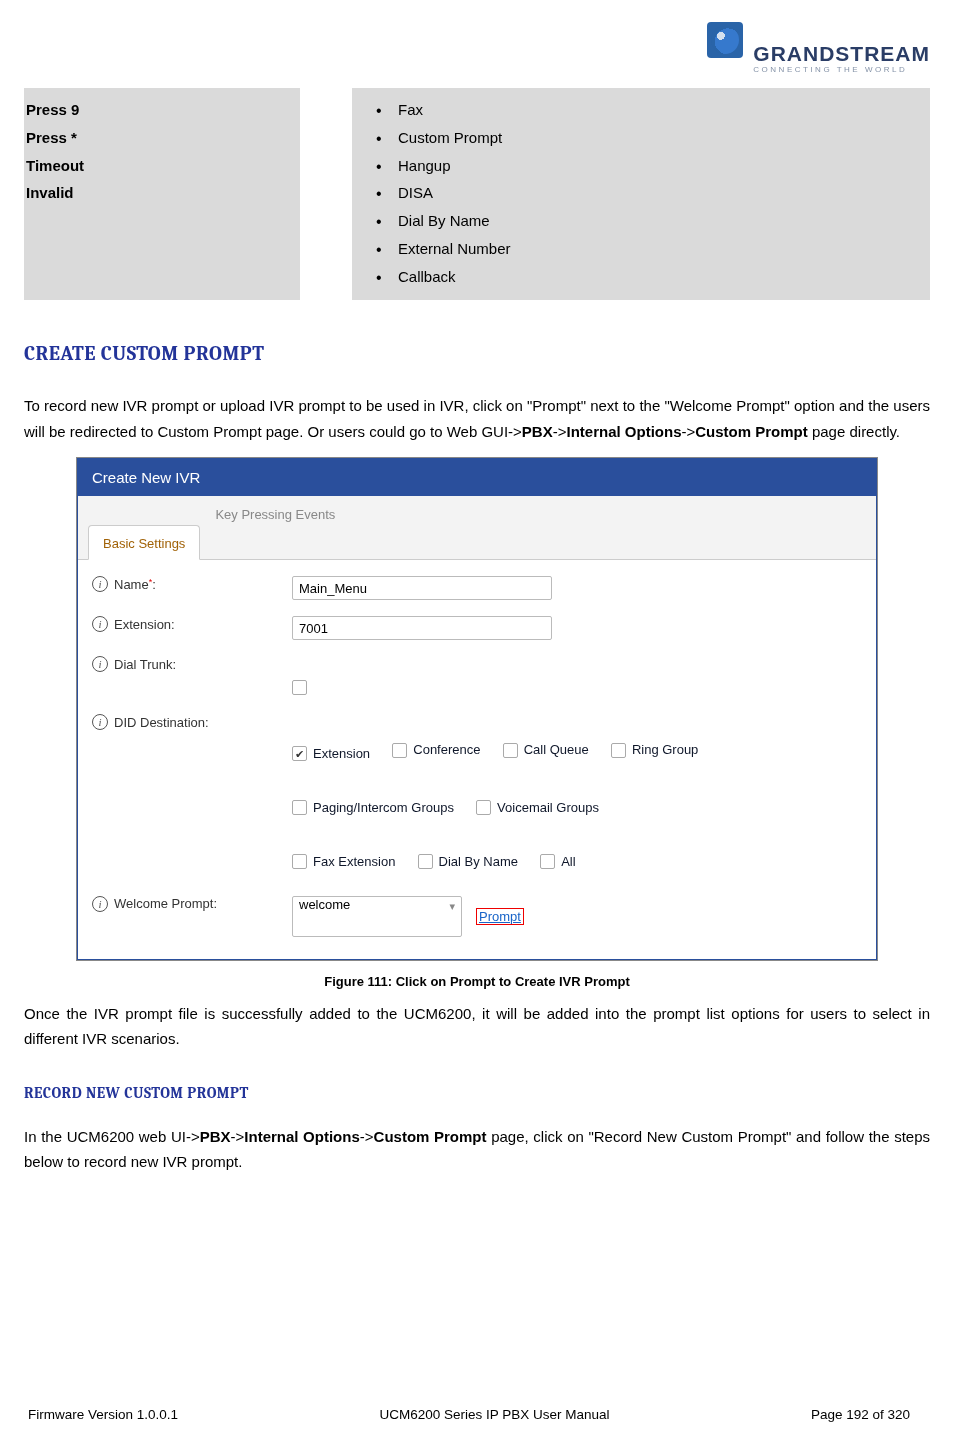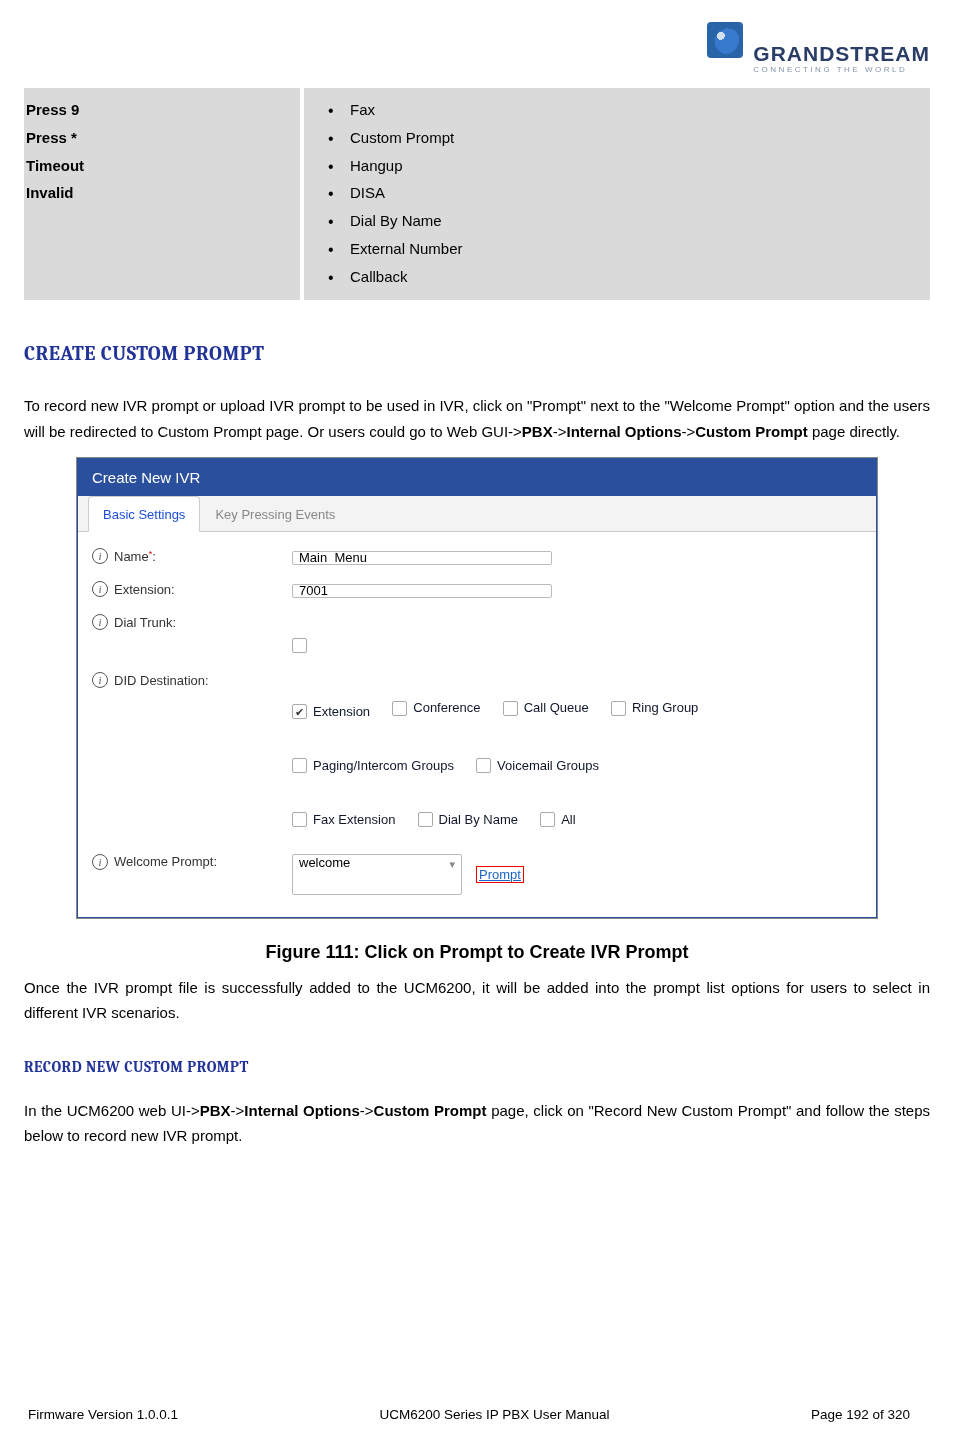--- a/index.html
+++ b/index.html
@@ -49,20 +49,21 @@
   .key-left {
     width: 280px;
     background: #dadada;
     border-right: 4px solid #fff;
     padding: 8px 6px 10px 2px;
   }
   .key-right {
     flex: 1;
     background: #dadada;
     padding: 8px 6px 10px 24px;
+    margin-left: 48px;
   }
   .key-left .kl-item {
     font-weight: 700; font-size: 15px;
     line-height: 1.85;
   }
   .key-right ul { list-style: none; }
   .key-right li {
     position: relative; padding-left: 22px;
     line-height: 1.85; font-size: 15px;
   }
@@ -110,42 +111,43 @@
     padding: 0 10px;
     border-bottom: 1px solid #ccc;
   }
   .ivr-tab {
     padding: 10px 14px 8px 14px;
     font-size: 13px;
     color: #888;
     border: 1px solid transparent;
   }
   .ivr-tab.active {
-    color: #1d4ed8;
+    color: #a16207;
     background: #fff;
     border-color: #ccc; border-bottom-color: #fff;
     margin-bottom: -1px;
     border-radius: 4px 4px 0 0;
+    margin-top: 29px;
   }
   .ivr-body { padding: 8px 14px 14px 14px; background: #fff; }
   .ivr-row { display: flex; align-items: flex-start; padding: 8px 0; }
   .ivr-label {
     width: 200px; display: flex; align-items: center; gap: 6px;
     font-size: 13px; color: #333;
   }
   .info-ico {
     display: inline-flex; width: 16px; height: 16px;
     border: 1.5px solid #555; border-radius: 50%;
     align-items: center; justify-content: center;
     font-size: 11px; font-family: Georgia, serif;
     font-style: italic; color: #555;
   }
   .ivr-field { flex: 1; }
   .txt-input {
-    width: 260px; height: 14px;
+    width: 260px; height: 24px;
     border: 1px solid #bbb; border-radius: 2px;
     padding: 0 6px; font-size: 13px;
     background: #fff;
   }
   .txt-select {
     width: 170px; height: 41px;
     border: 1px solid #bbb; border-radius: 2px;
     padding: 0 6px; font-size: 13px;
     background: #fff;
     position: relative;
@@ -170,22 +172,22 @@
   .chk-box.checked::before { content: "✔"; }
   .chk-group-line { margin-bottom: 6px; }
   .prompt-link {
     color: #1864c8; text-decoration: underline;
     font-size: 13px; margin-left: 14px;
     border: 1.5px solid #e00; padding: 0 2px;
   }
   .ast { color: #d00; font-size: 9px; vertical-align: top; }
 
   .figure-caption {
-    font-weight: 700; font-size: 18px;
-    margin-top: 24px;
+    font-weight: 700; font-size: 13px;
+    margin-top: 14px;
   }
 
   
   .page-footer {
     position: absolute;
     bottom: 14px; left: 0; right: 16px;
     display: flex; justify-content: space-between;
     font-size: 13.5px;
     padding: 0 4px;
   }

